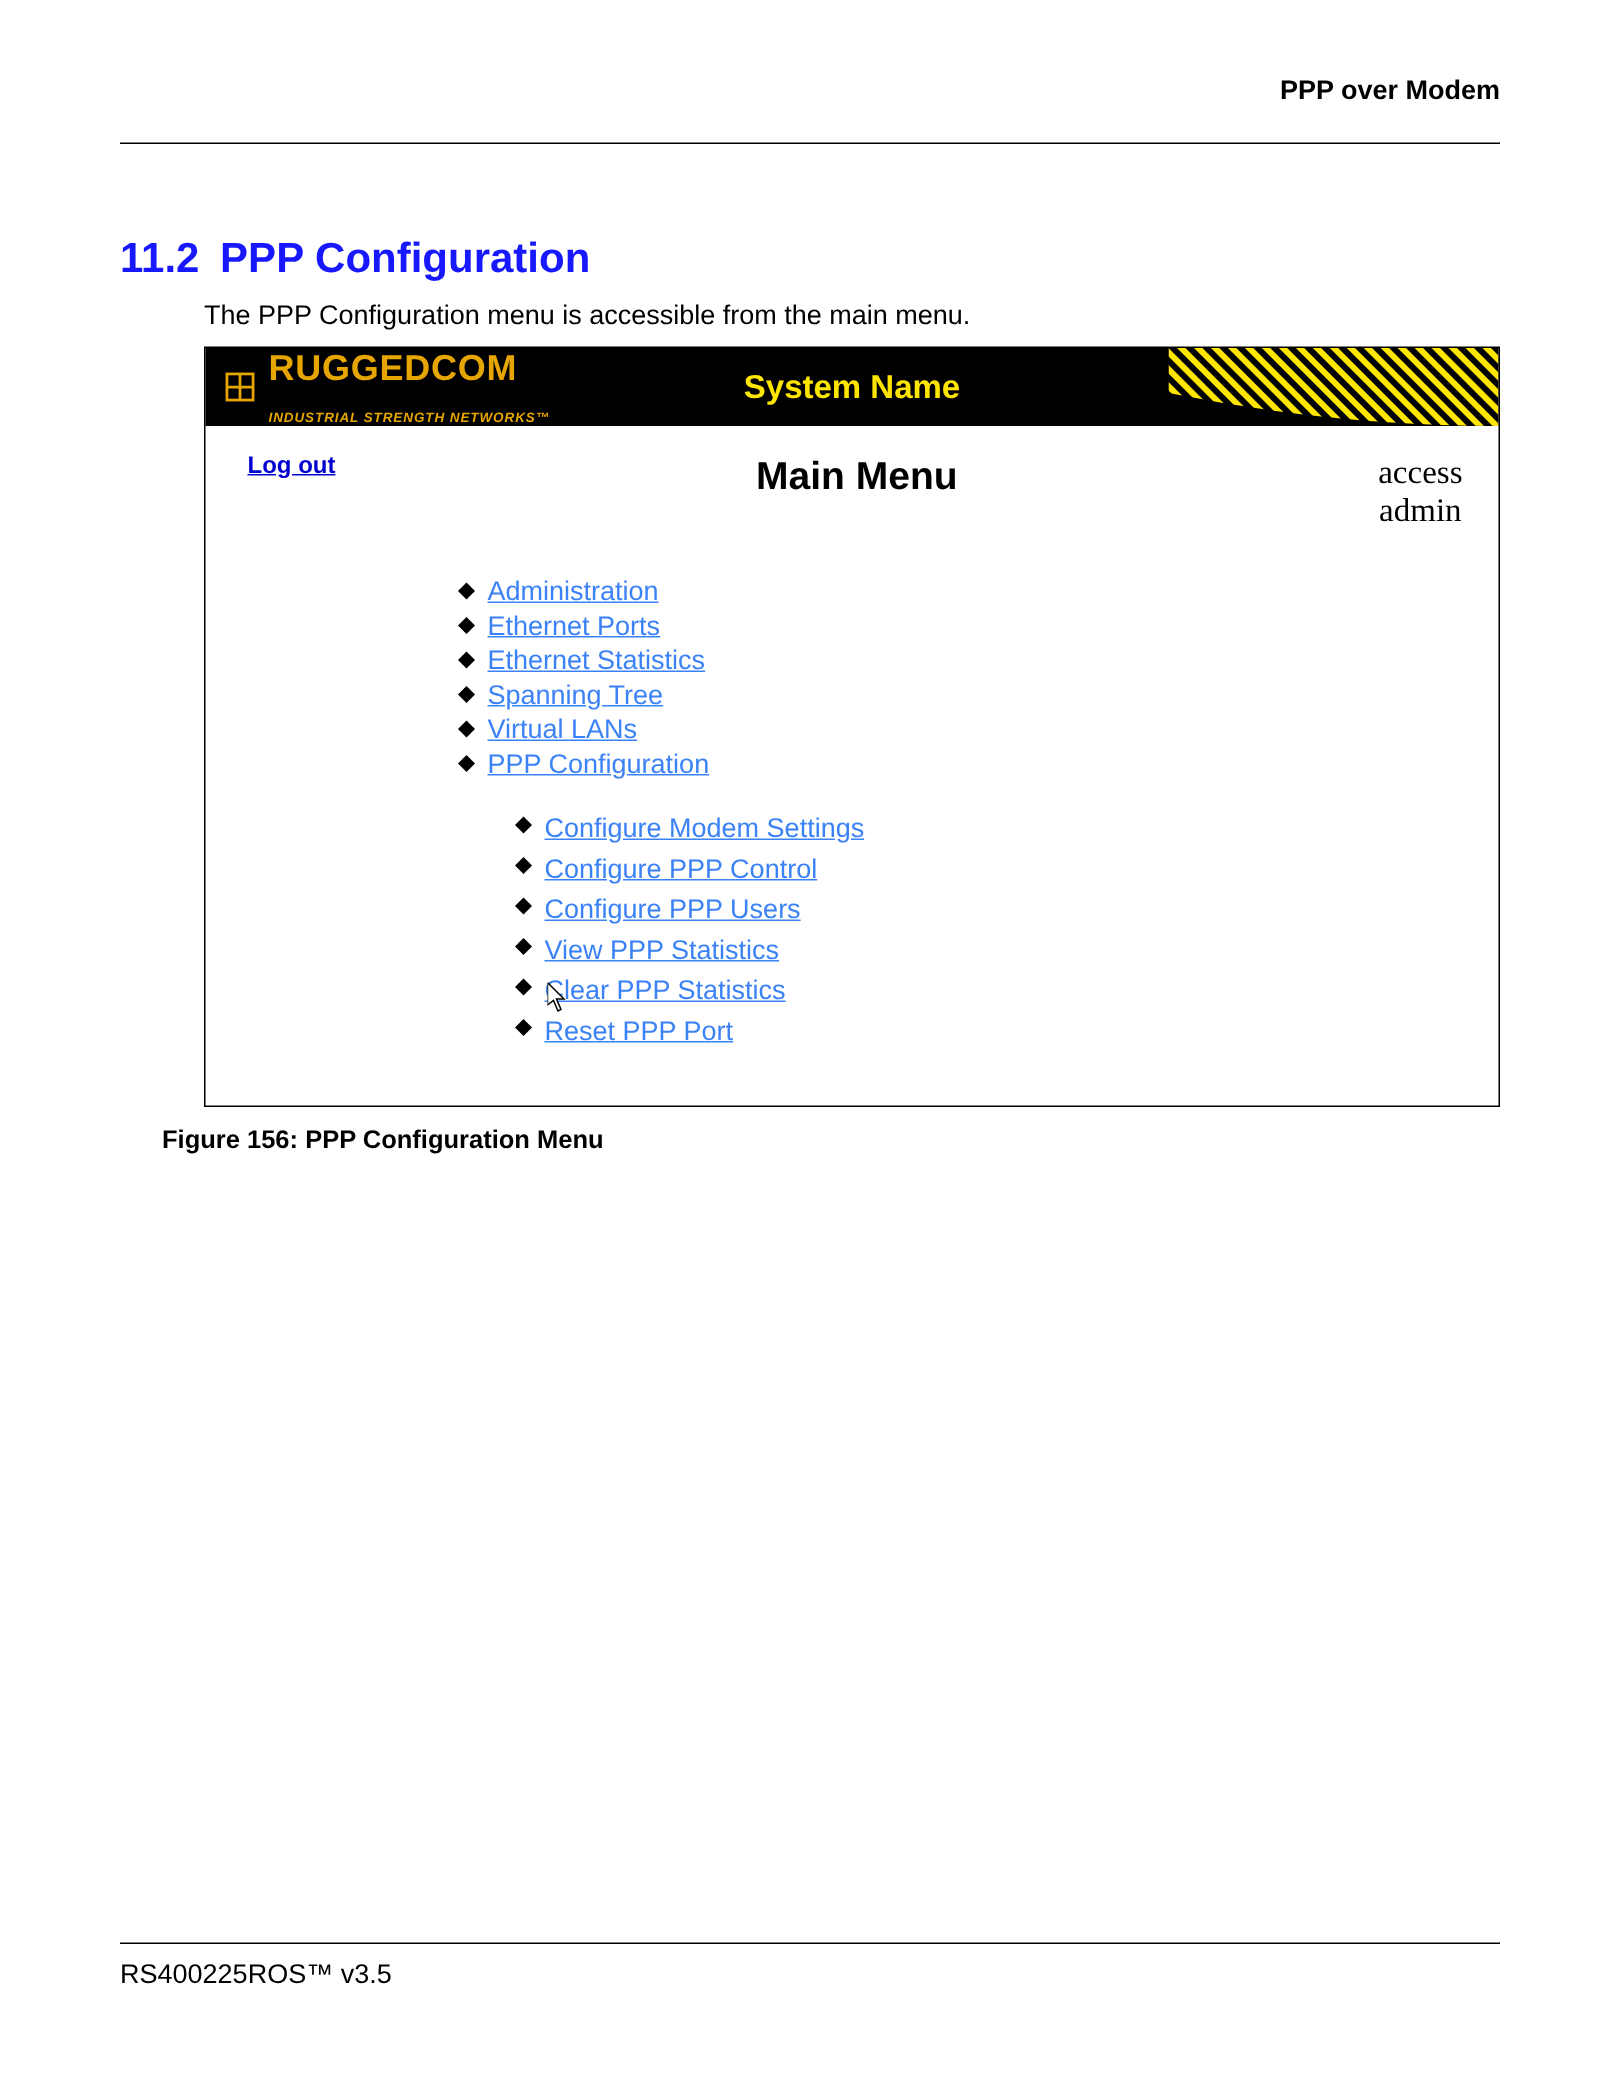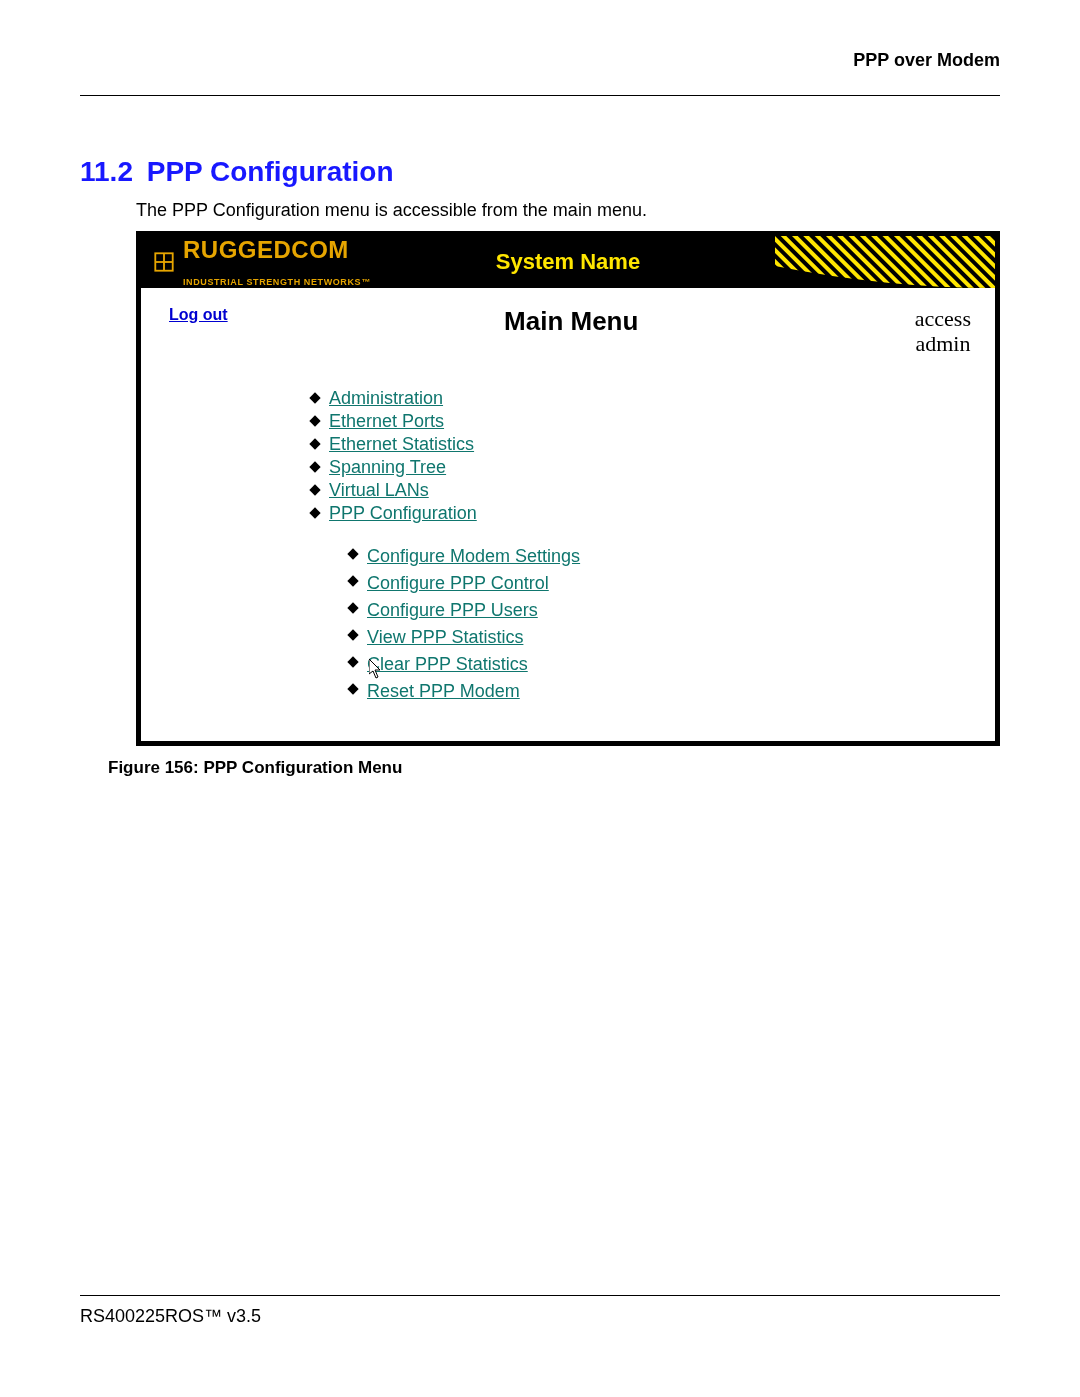--- a/index.html
+++ b/index.html
@@ -29,21 +29,21 @@
   .section-text {
     font-size: 18px;
     margin-left: 56px;
     margin-bottom: 10px;
   }
   .figure-wrap {
     margin-left: 56px;
     margin-right: 0;
   }
   .figure {
-    border: 5px solid #000000;
+    border: 1px solid #000000;
     background: #fff;
   }
   .fig-topbar {
     background: #000;
     height: 52px;
     display: flex;
     align-items: center;
     position: relative;
     overflow: hidden;
   }
@@ -56,21 +56,21 @@
     gap: 8px;
   }
   .brand-icon {
     width: 22px;
     height: 22px;
     flex: 0 0 22px;
   }
   .brand-icon svg { display: block; }
   .brand-text { line-height: 1; }
   .brand-big { font-size: 24px; letter-spacing: 0.5px; font-family: Arial, sans-serif; font-weight: 900; }
-  .brand-small { font-size: 9px; letter-spacing: 0.6px; font-weight: bold; margin-top: 16px; }
+  .brand-small { font-size: 9px; letter-spacing: 0.6px; font-weight: bold; margin-top: 16px; font-style: italic; }
   .sys-name {
     color: #ffe600;
     font-weight: bold;
     font-size: 22px;
     position: absolute;
     left: 50%;
     transform: translateX(-50%);
     top: 13px;
     white-space: nowrap;
   }
@@ -122,21 +122,21 @@
     content: "";
     position: absolute;
     left: 0;
     top: 7px;
     width: 8px;
     height: 8px;
     background: #000;
     transform: rotate(45deg);
   }
   .menu-block a {
-    color: #0f766e;
+    color: #3b82f6;
     text-decoration: underline;
   }
   .submenu {
     margin: 18px 0 22px 38px;
   }
   .submenu li { padding: 3px 0 3px 18px; }
   .cursor-overlay {
     position: absolute;
     width: 14px;
     height: 18px;
@@ -230,21 +230,21 @@
         <li><a href="#">Configure PPP Users</a></li>
         <li><a href="#">View PPP Statistics</a></li>
         <li style="position:relative;">
           <a href="#">Clear PPP Statistics</a>
           <span class="cursor-overlay" style="left:20px; top:8px;">
             <svg viewBox="0 0 14 20" width="14" height="20">
               <path d="M0 0 L0 15 L4 12 L7 19 L9 18 L6 11 L11 11 Z" fill="#fff" stroke="#000" stroke-width="1"></path>
             </svg>
           </span>
         </li>
-        <li><a href="#">Reset PPP Modem</a></li>
+        <li><a href="#">Reset PPP Port</a></li>
       </ul>
     </div>
 
   </div>
 </div>
 
 <div class="figure-caption">Figure 156: PPP Configuration Menu</div>
 
 <div class="page-footer">
   <span>RS400</span>

